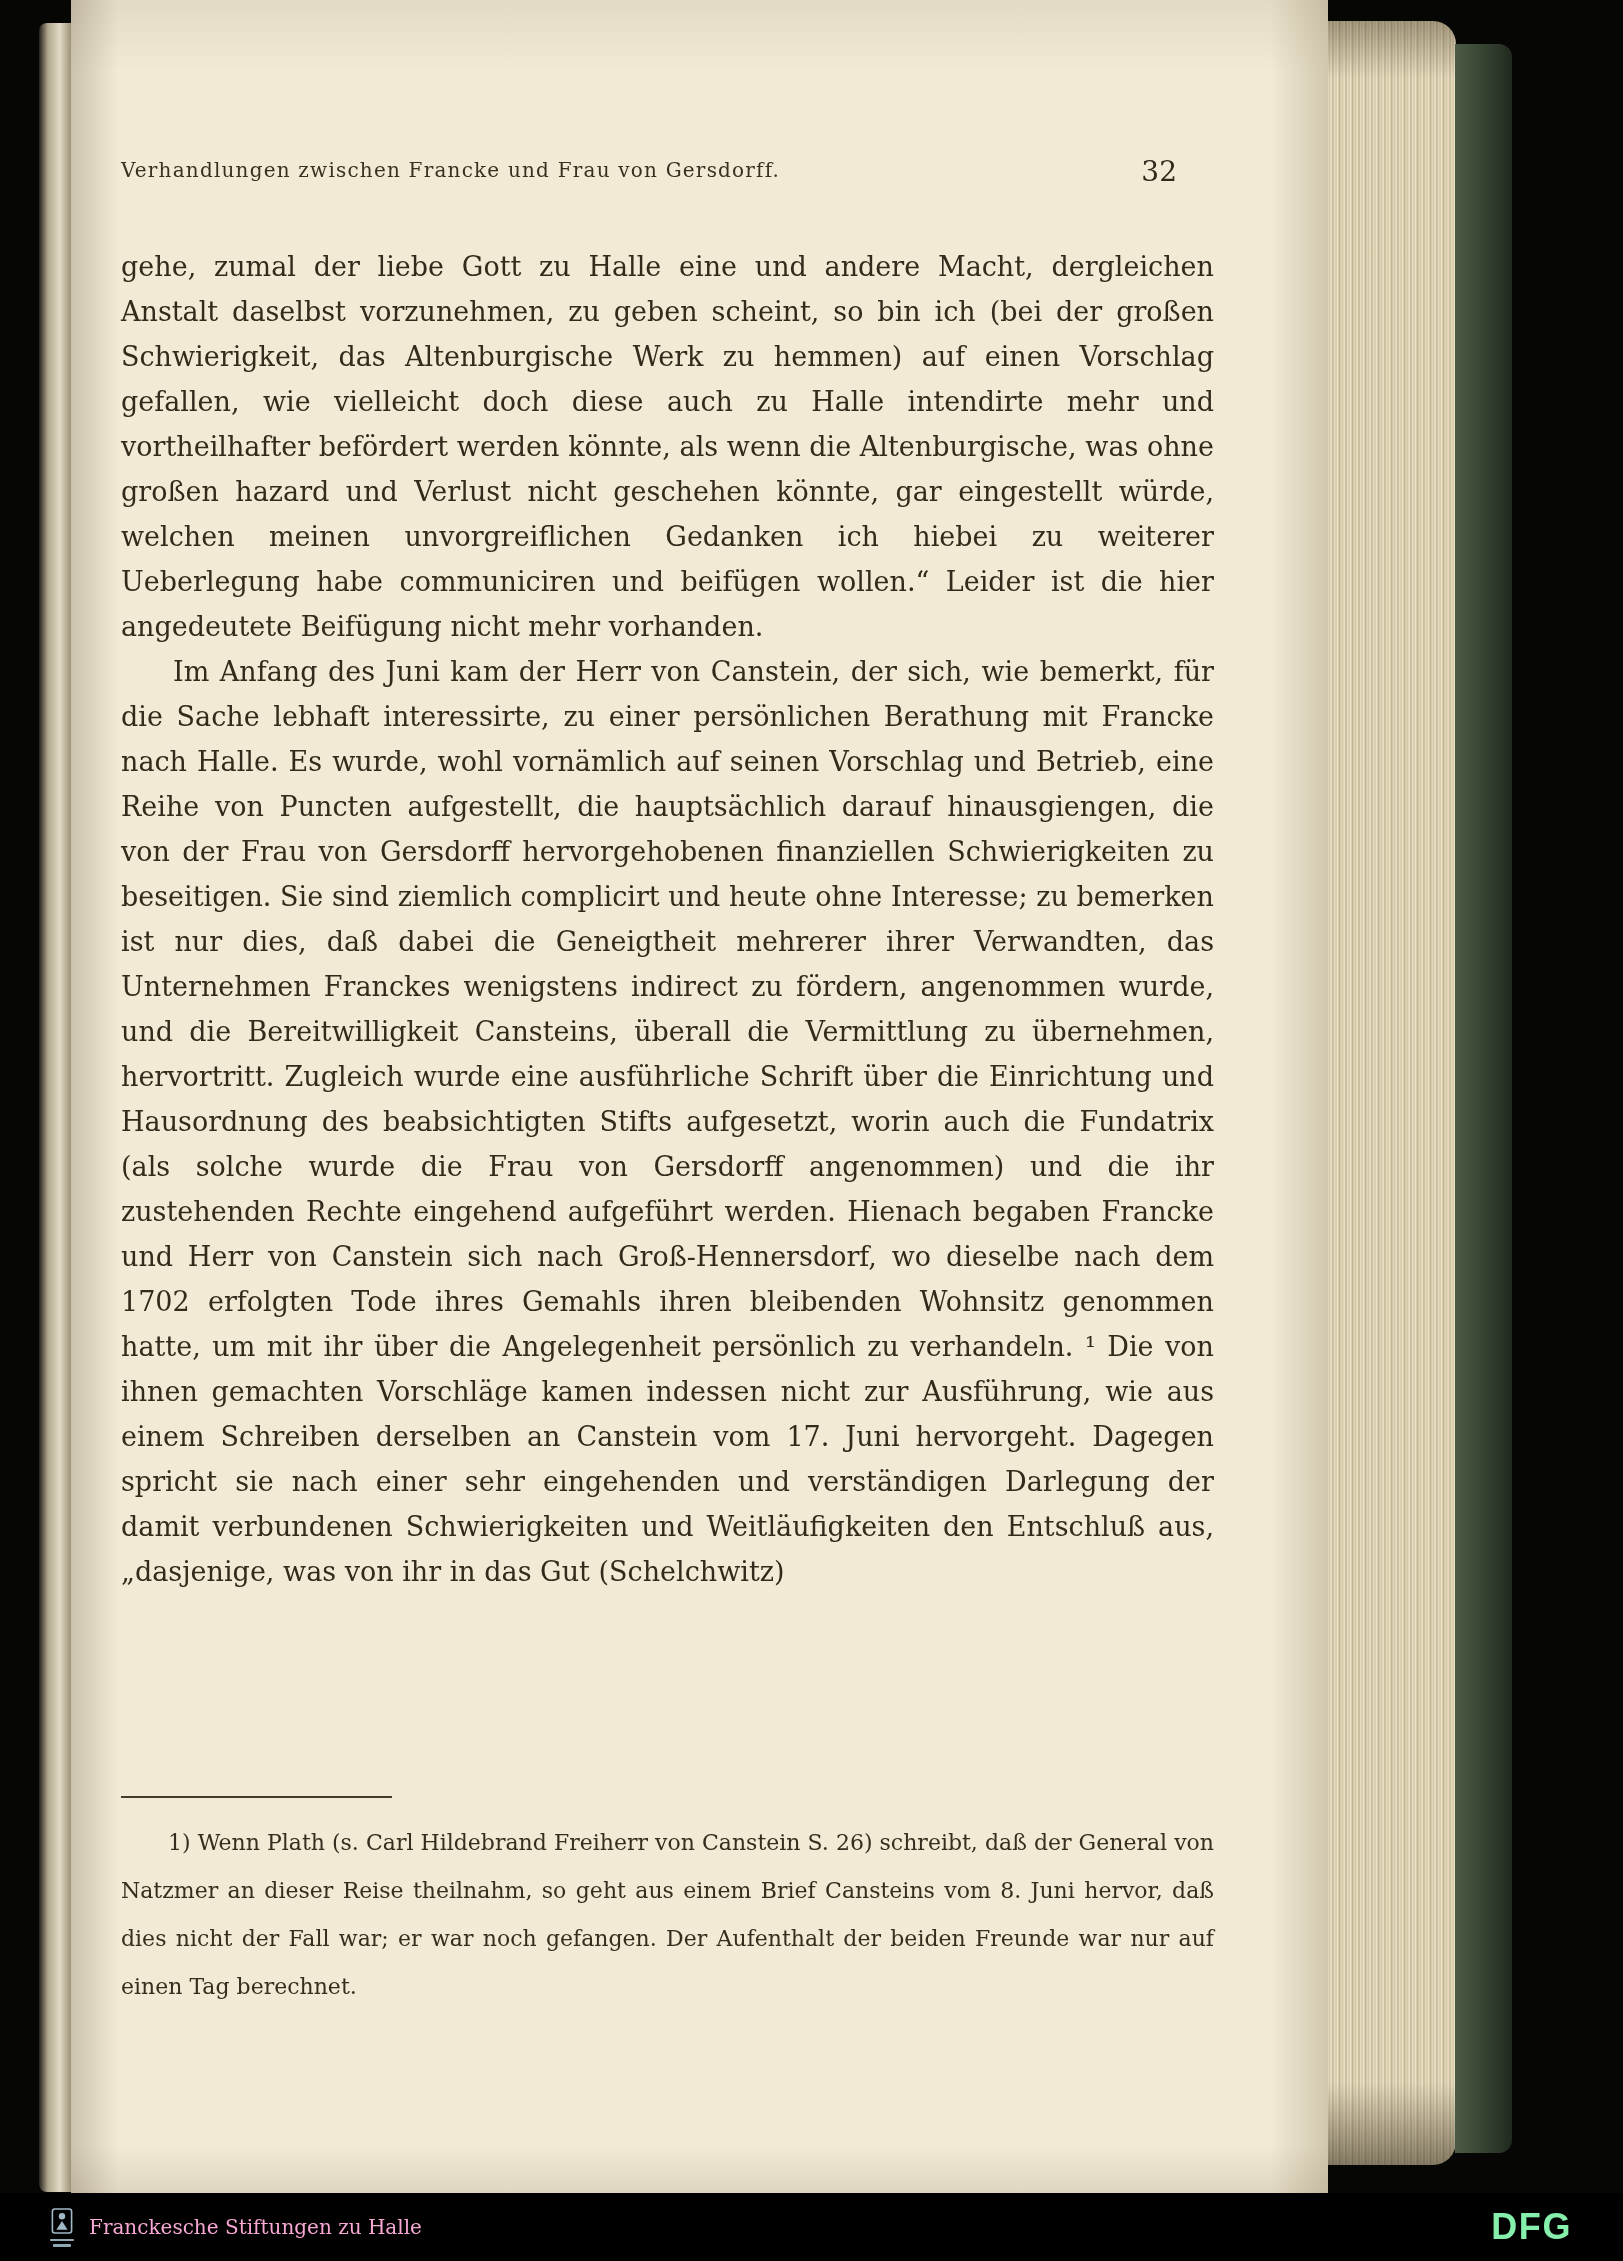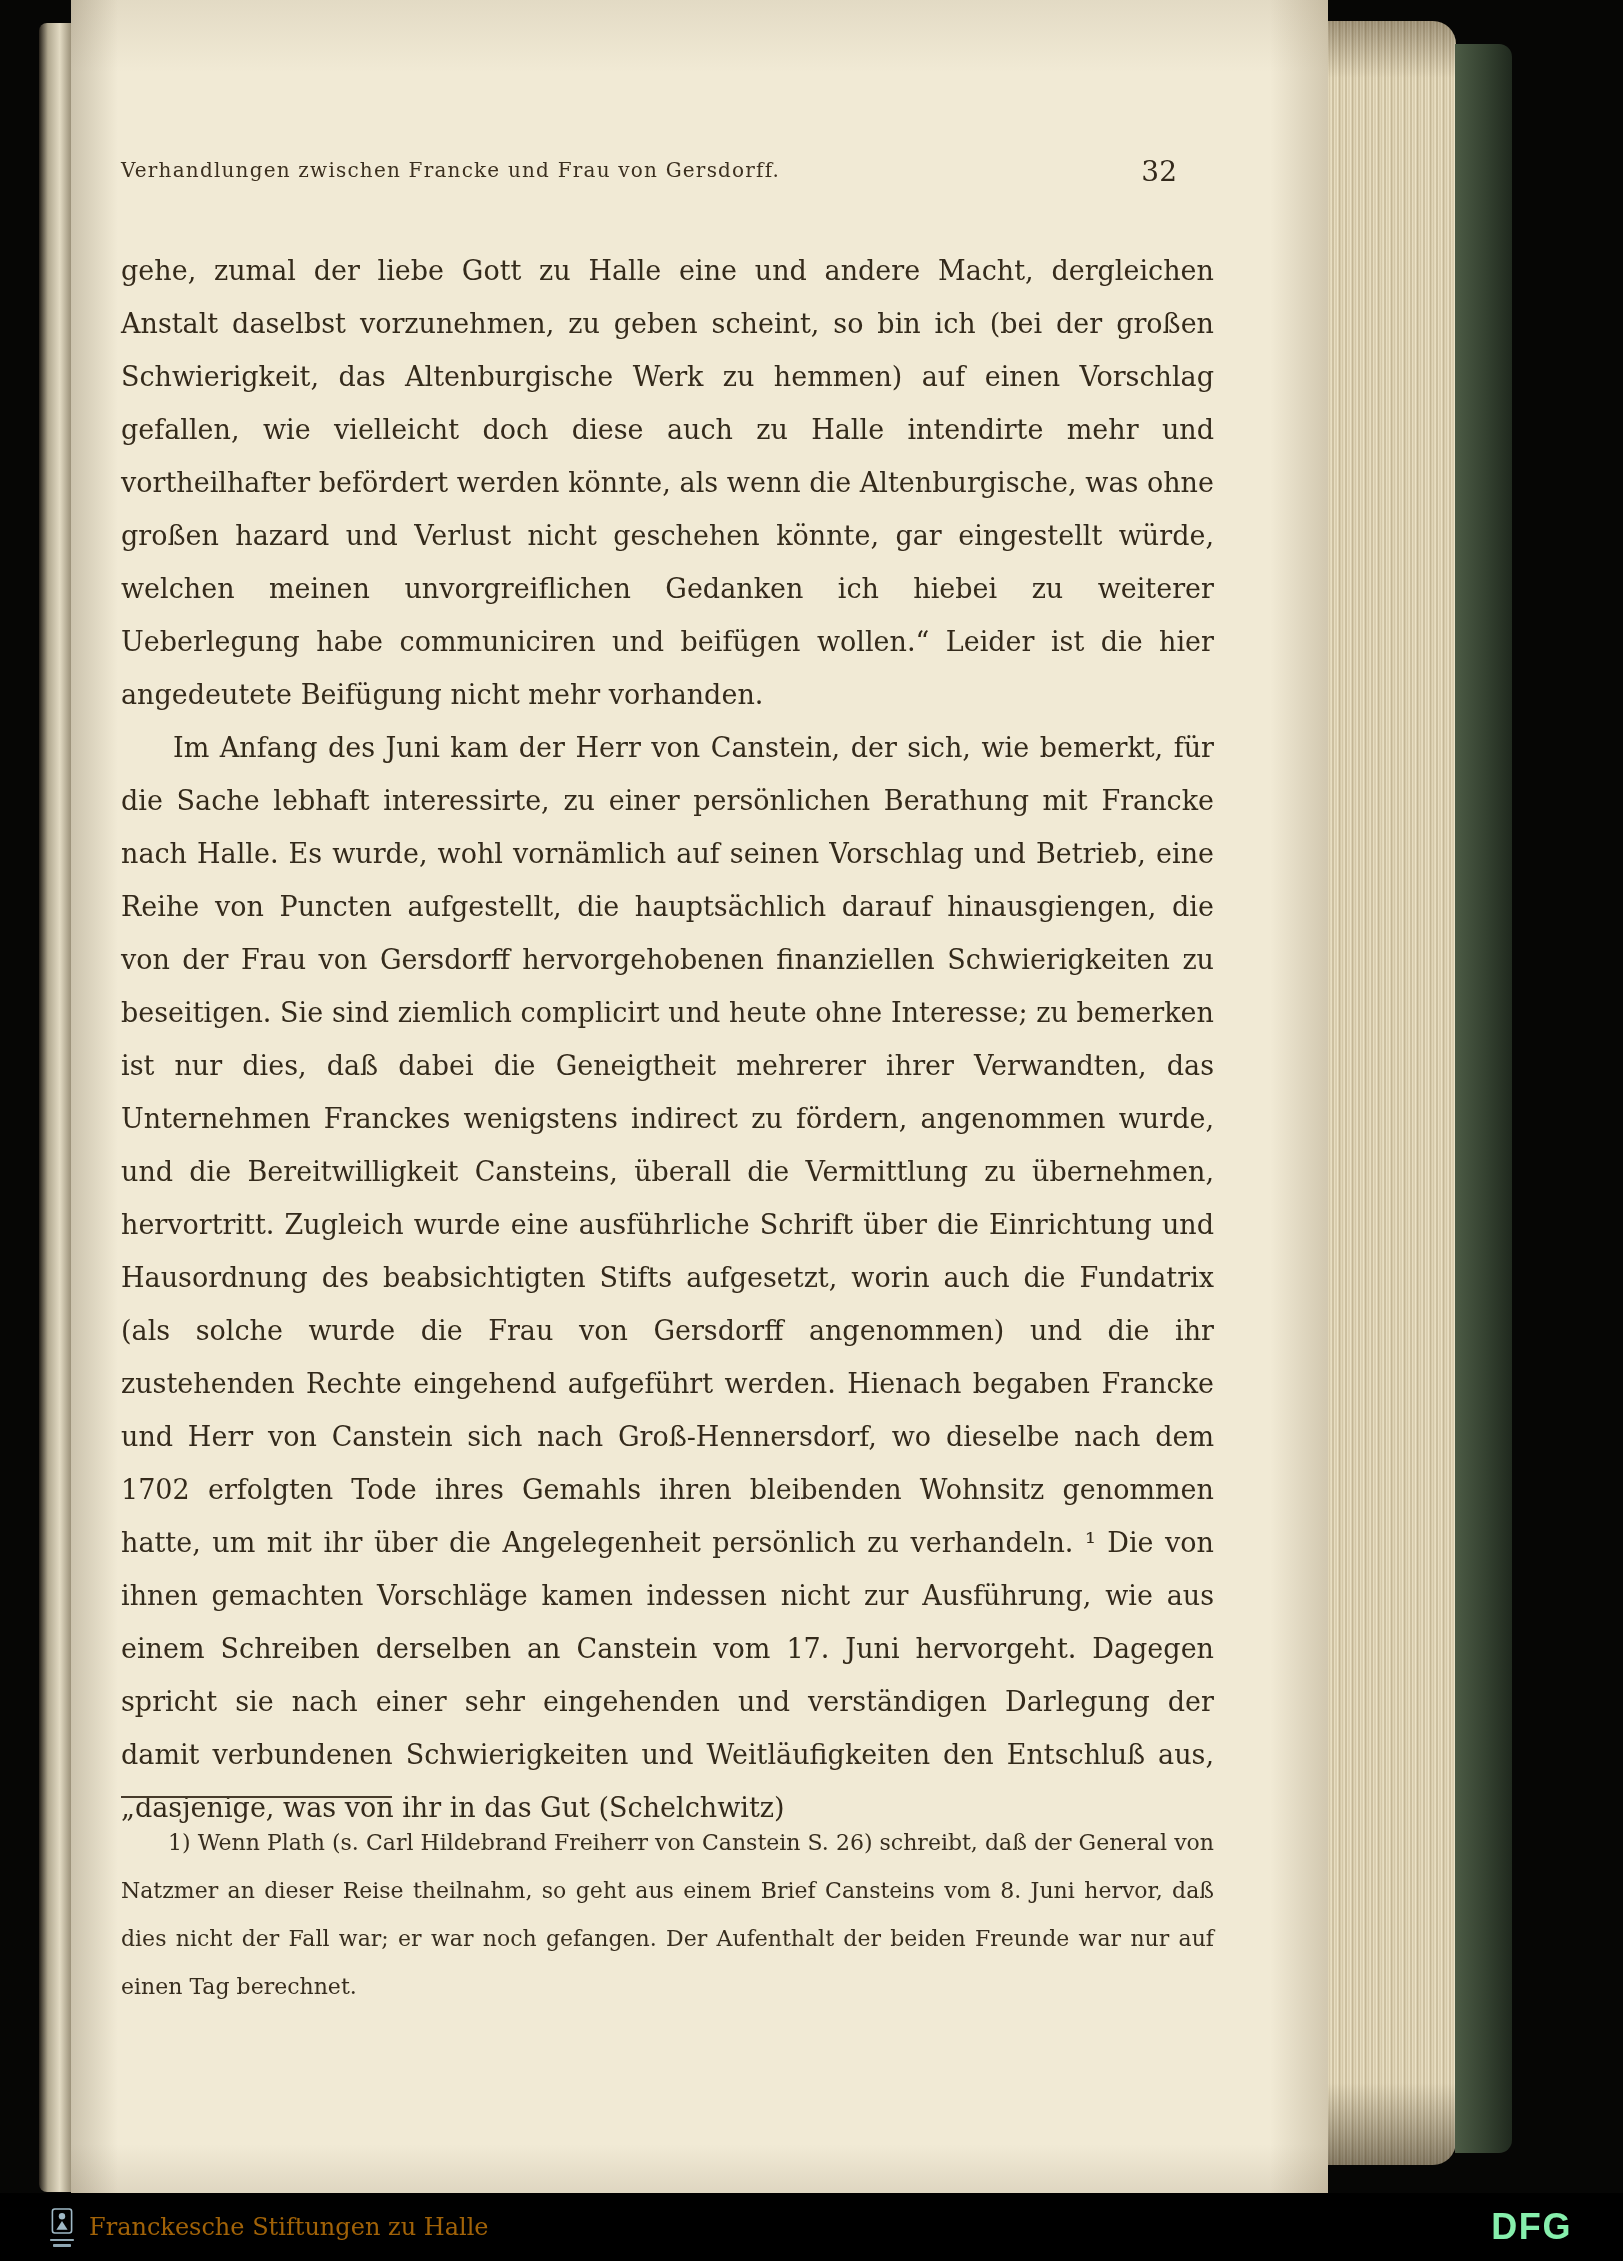--- a/index.html
+++ b/index.html
@@ -32,21 +32,21 @@
 
   .running-head { position:absolute; left:50px; top:158px; width:1093px; height:39px; }
   .rh-title {
     position:absolute; left:0; right:57px; text-align:left;
     font-size:20px; letter-spacing:1.2px; color:#3b2f1f; white-space:nowrap;
   }
   .rh-page { position:absolute; right:37px; top:-3.2px; font-size:28px; color:#33291b; }
 
   .body-text {
     position:absolute; left:50px; top:244px; width:1093px;
-    font-size:27px; line-height:53px; text-align:justify; color:#342a1b;
+    font-size:27px; line-height:45px; text-align:justify; color:#342a1b;
   }
   .para { margin:0; }
   .para.indent { text-indent:52px; }
 
   .fn-rule { position:absolute; left:50px; top:1796px; width:271px; height:1.6px; background:#473b2b; }
   .footnote {
     position:absolute; left:50px; top:1819px; width:1093px;
     font-size:22px; line-height:48px; text-align:justify; text-indent:47px; color:#372d1e;
   }
 
@@ -69,21 +69,21 @@
   
   .footer-bar {
     position:absolute; left:0; top:2193px; width:1624px; height:68px;
     background:#000; display:flex; align-items:center; justify-content:space-between;
     padding:0 29px 0 47px;
   }
   .inst { display:flex; align-items:center; gap:13px; }
   .logo-mark { width:29px; height:47px; display:flex; flex-direction:column; align-items:center; justify-content:center; gap:3.2px; }
   .logo-caption-line { width:24px; height:2.4px; background:#8fa7b3; border-radius:0.8px; }
   .logo-caption-line.short { width:18px; }
-  .inst-name { color:#a16207; font-size:24px; font-family:"DejaVu Serif", serif; }
+  .inst-name { color:#f9a8d4; font-size:20px; font-family:"DejaVu Serif", serif; }
   .dfg {
     color:#86efac; font-family:"Liberation Sans", sans-serif; font-weight:700;
     font-size:36px; letter-spacing:1.6px; margin-right:23px;
   }
 </style>
 </head>
 <body>
 
 <div class="stage">
 

